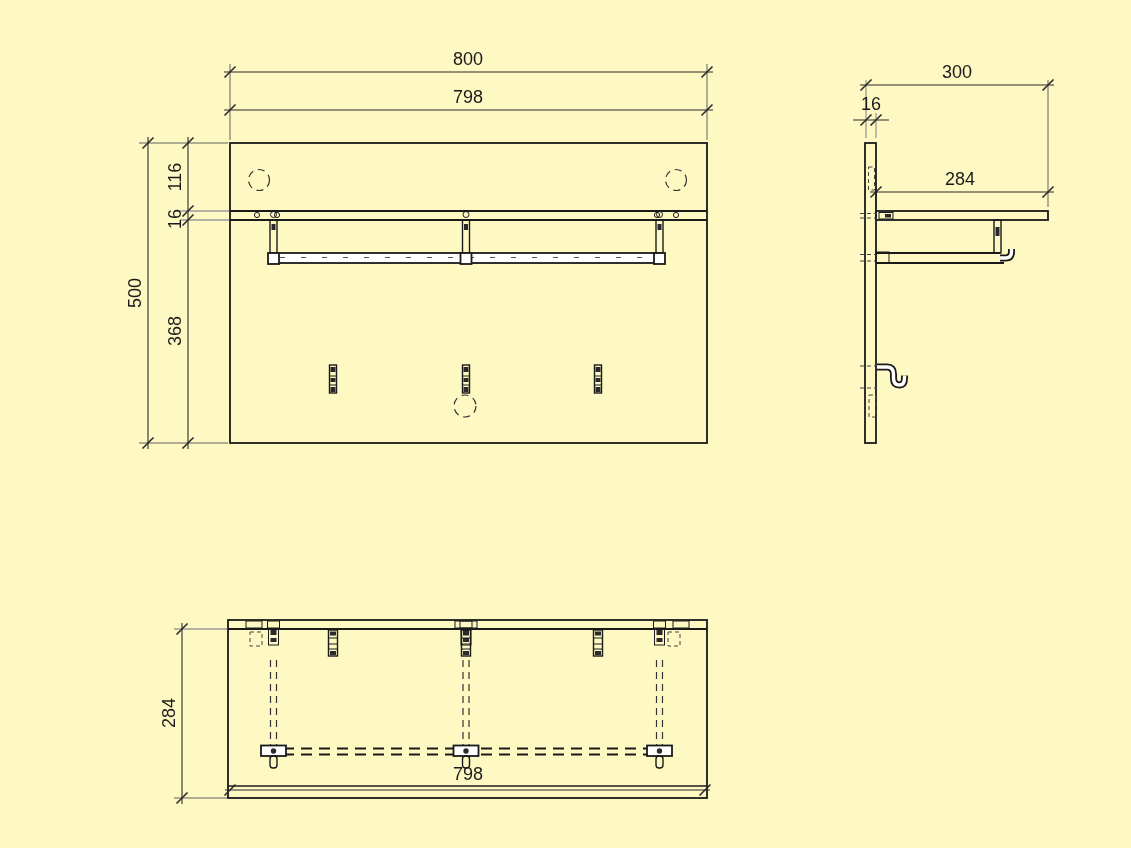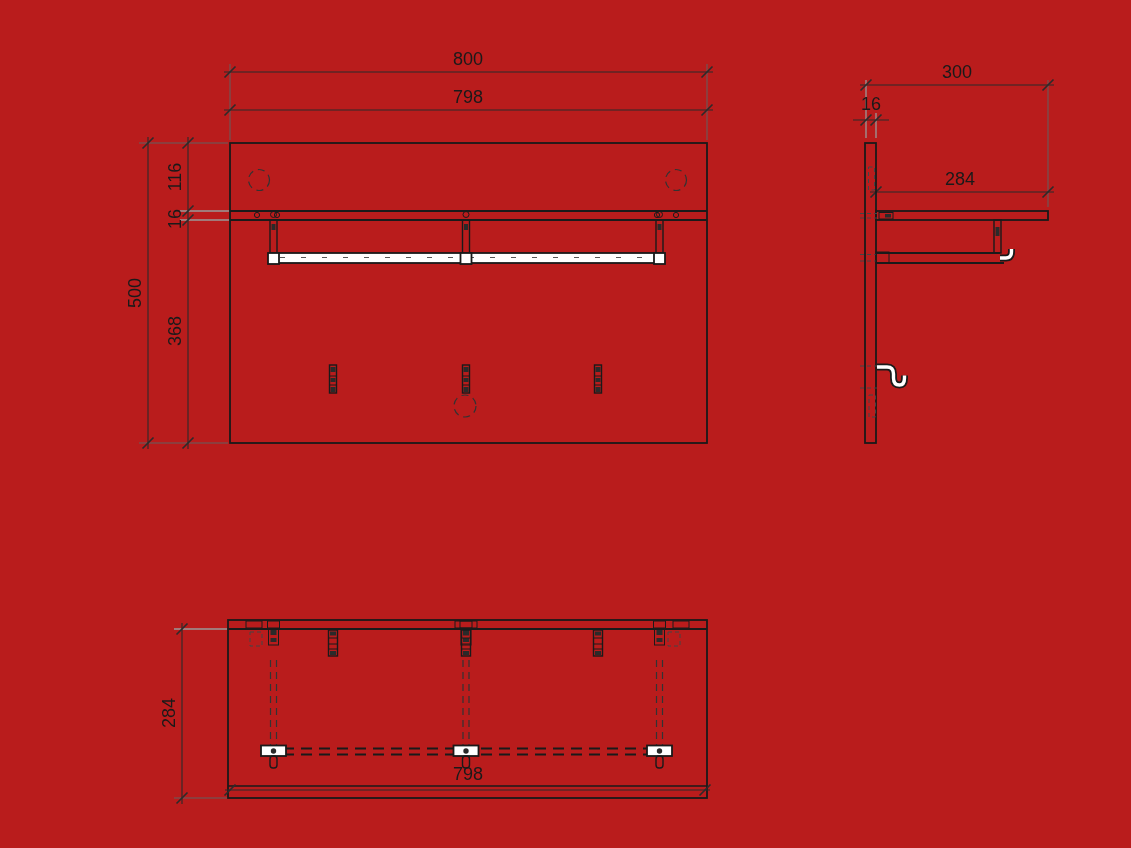--- a/index.html
+++ b/index.html
@@ -1,16 +1,16 @@
 <!DOCTYPE html>
 <html><head>
 <meta charset="utf-8">
 <style>
   html,body{margin:0;padding:0;background:#fff;}
-  #stage{position:relative;width:1131px;height:848px;background:#b91c1c;overflow:hidden;}
+  #stage{position:relative;width:1131px;height:848px;background:#fef9c3;overflow:hidden;}
   svg{display:block;}
   svg text{font-family:"Liberation Sans","DejaVu Sans",sans-serif;font-size:18px;fill:#1a1a1a;}
   .ol   {stroke:#1a1a1a;stroke-width:1.8;fill:none;}
   .olf  {stroke:#1a1a1a;stroke-width:1.8;fill:#fff;}
   .med  {stroke:#1a1a1a;stroke-width:1.4;fill:none;}
   .thin {stroke:#1a1a1a;stroke-width:1;fill:none;}
   .blk  {fill:#2a2a2a;stroke:none;}
   .dim  {stroke:#2b2b2b;stroke-width:1.1;fill:none;}
   .tick {stroke:#2b2b2b;stroke-width:1.6;fill:none;}
   .ext  {stroke:#606060;stroke-width:1;fill:none;}

